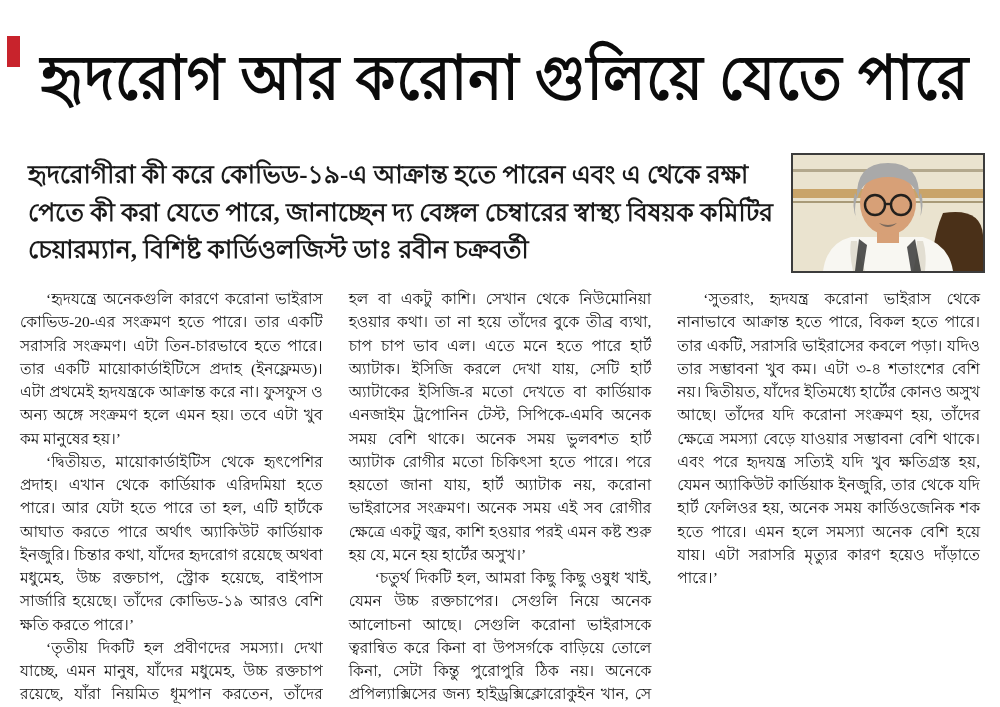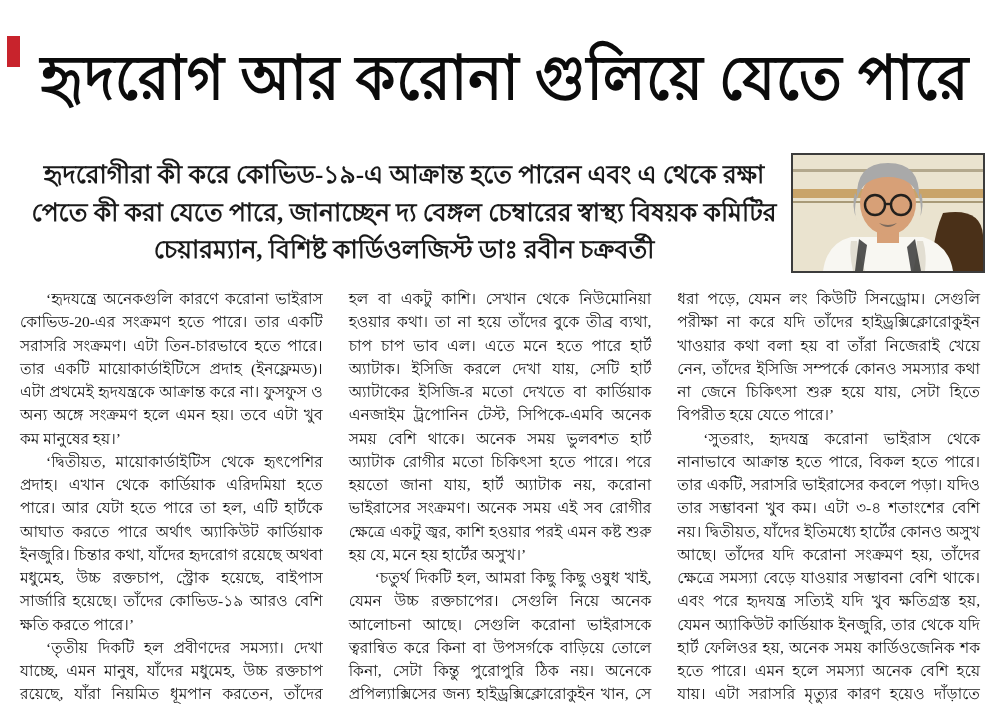--- a/index.html
+++ b/index.html
@@ -16,21 +16,21 @@
   .headline{
     position:absolute;left:20px;right:10px;top:42px;margin:0;
     text-align:center;
     font-size:57px;font-weight:900;letter-spacing:1px;
     color:#0b0b0b;line-height:1.25;
     transform:scaleY(1.08);
     white-space:nowrap;
   }
   .standfirst{
     position:absolute;left:28px;top:156px;width:752px;
-    text-align:center;
+    text-align:left;
     font-size:25px;font-weight:700;line-height:1.5;
     color:#1a1a1a;
   }
   .photo-frame{
     position:absolute;left:791px;top:153px;width:194px;height:120px;
     margin:0;border:2px solid #3c3c3c;box-sizing:border-box;
     background:#eae3cf;overflow:hidden;
   }
   .photo-frame svg{display:block;width:100%;height:100%;}
   .article-body{
@@ -83,16 +83,15 @@
   <div class="col">
     <p class="indent">‘হৃদযন্ত্রে অনেকগুলি কারণে করোনা ভাইরাস কোভিড-20-এর সংক্রমণ হতে পারে। তার একটি সরাসরি সংক্রমণ। এটা তিন-চারভাবে হতে পারে। তার একটি মায়োকার্ডাইটিসে প্রদাহ (ইনফ্লেমড)। এটা প্রথমেই হৃদযন্ত্রকে আক্রান্ত করে না। ফুসফুস ও অন্য অঙ্গে সংক্রমণ হলে এমন হয়। তবে এটা খুব কম মানুষের হয়।’</p>
     <p class="indent">‘দ্বিতীয়ত, মায়োকার্ডাইটিস থেকে হৃৎপেশির প্রদাহ। এখান থেকে কার্ডিয়াক এরিদমিয়া হতে পারে। আর যেটা হতে পারে তা হল, এটি হার্টকে আঘাত করতে পারে অর্থাৎ অ্যাকিউট কার্ডিয়াক ইনজুরি। চিন্তার কথা, যাঁদের হৃদরোগ রয়েছে অথবা মধুমেহ, উচ্চ রক্তচাপ, স্ট্রোক হয়েছে, বাইপাস সার্জারি হয়েছে। তাঁদের কোভিড-১৯ আরও বেশি ক্ষতি করতে পারে।’</p>
     <p class="indent">‘তৃতীয় দিকটি হল প্রবীণদের সমস্যা। দেখা যাচ্ছে, এমন মানুষ, যাঁদের মধুমেহ, উচ্চ রক্তচাপ রয়েছে, যাঁরা নিয়মিত ধূমপান করতেন, তাঁদের কোভিড-১৯-এ আক্রান্ত হলে যে সব উপসর্গ দেখা যায়, সেগুলি দেখা যাচ্ছে। হয়তো একটু জ্বর</p>
   </div>
   <div class="col">
     <p>হল বা একটু কাশি। সেখান থেকে নিউমোনিয়া হওয়ার কথা। তা না হয়ে তাঁদের বুকে তীব্র ব্যথা, চাপ চাপ ভাব এল। এতে মনে হতে পারে হার্ট অ্যাটাক। ইসিজি করলে দেখা যায়, সেটি হার্ট অ্যাটাকের ইসিজি-র মতো দেখতে বা কার্ডিয়াক এনজাইম ট্রপোনিন টেস্ট, সিপিকে-এমবি অনেক সময় বেশি থাকে। অনেক সময় ভুলবশত হার্ট অ্যাটাক রোগীর মতো চিকিৎসা হতে পারে। পরে হয়তো জানা যায়, হার্ট অ্যাটাক নয়, করোনা ভাইরাসের সংক্রমণ। অনেক সময় এই সব রোগীর ক্ষেত্রে একটু জ্বর, কাশি হওয়ার পরই এমন কষ্ট শুরু হয় যে, মনে হয় হার্টের অসুখ।’</p>
     <p class="indent">‘চতুর্থ দিকটি হল, আমরা কিছু কিছু ওষুধ খাই, যেমন উচ্চ রক্তচাপের। সেগুলি নিয়ে অনেক আলোচনা আছে। সেগুলি করোনা ভাইরাসকে ত্বরান্বিত করে কিনা বা উপসর্গকে বাড়িয়ে তোলে কিনা, সেটা কিন্তু পুরোপুরি ঠিক নয়। অনেকে প্রপিল্যাক্সিসের জন্য হাইড্রক্সিক্লোরোকুইন খান, সে ব্যাপারে জানাতে হবে। যে সব রোগীর ইসিজি-তে প্রাথমিকভাবে কিছু</p>
   </div>
   <div class="col">
-    <p>ধরা পড়ে, যেমন লং কিউটি সিনড্রোম। সেগুলি পরীক্ষা না করে যদি তাঁদের হাইড্রক্সিক্লোরোকুইন খাওয়ার কথা বলা হয় বা তাঁরা নিজেরাই খেয়ে নেন, তাঁদের ইসিজি সম্পর্কে কোনও সমস্যার কথা না জেনে চিকিৎসা শুরু হয়ে যায়, সেটা হিতে বিপরীত হয়ে যেতে পারে।’</p>
     <p class="indent">‘সুতরাং, হৃদযন্ত্র করোনা ভাইরাস থেকে নানাভাবে আক্রান্ত হতে পারে, বিকল হতে পারে। তার একটি, সরাসরি ভাইরাসের কবলে পড়া। যদিও তার সম্ভাবনা খুব কম। এটা ৩-৪ শতাংশের বেশি নয়। দ্বিতীয়ত, যাঁদের ইতিমধ্যে হার্টের কোনও অসুখ আছে। তাঁদের যদি করোনা সংক্রমণ হয়, তাঁদের ক্ষেত্রে সমস্যা বেড়ে যাওয়ার সম্ভাবনা বেশি থাকে। এবং পরে হৃদযন্ত্র সত্যিই যদি খুব ক্ষতিগ্রস্ত হয়, যেমন অ্যাকিউট কার্ডিয়াক ইনজুরি, তার থেকে যদি হার্ট ফেলিওর হয়, অনেক সময় কার্ডিওজেনিক শক হতে পারে। এমন হলে সমস্যা অনেক বেশি হয়ে যায়। এটা সরাসরি মৃত্যুর কারণ হয়েও দাঁড়াতে পারে।’</p>
   </div>
 </div>
 
 </body></html>

